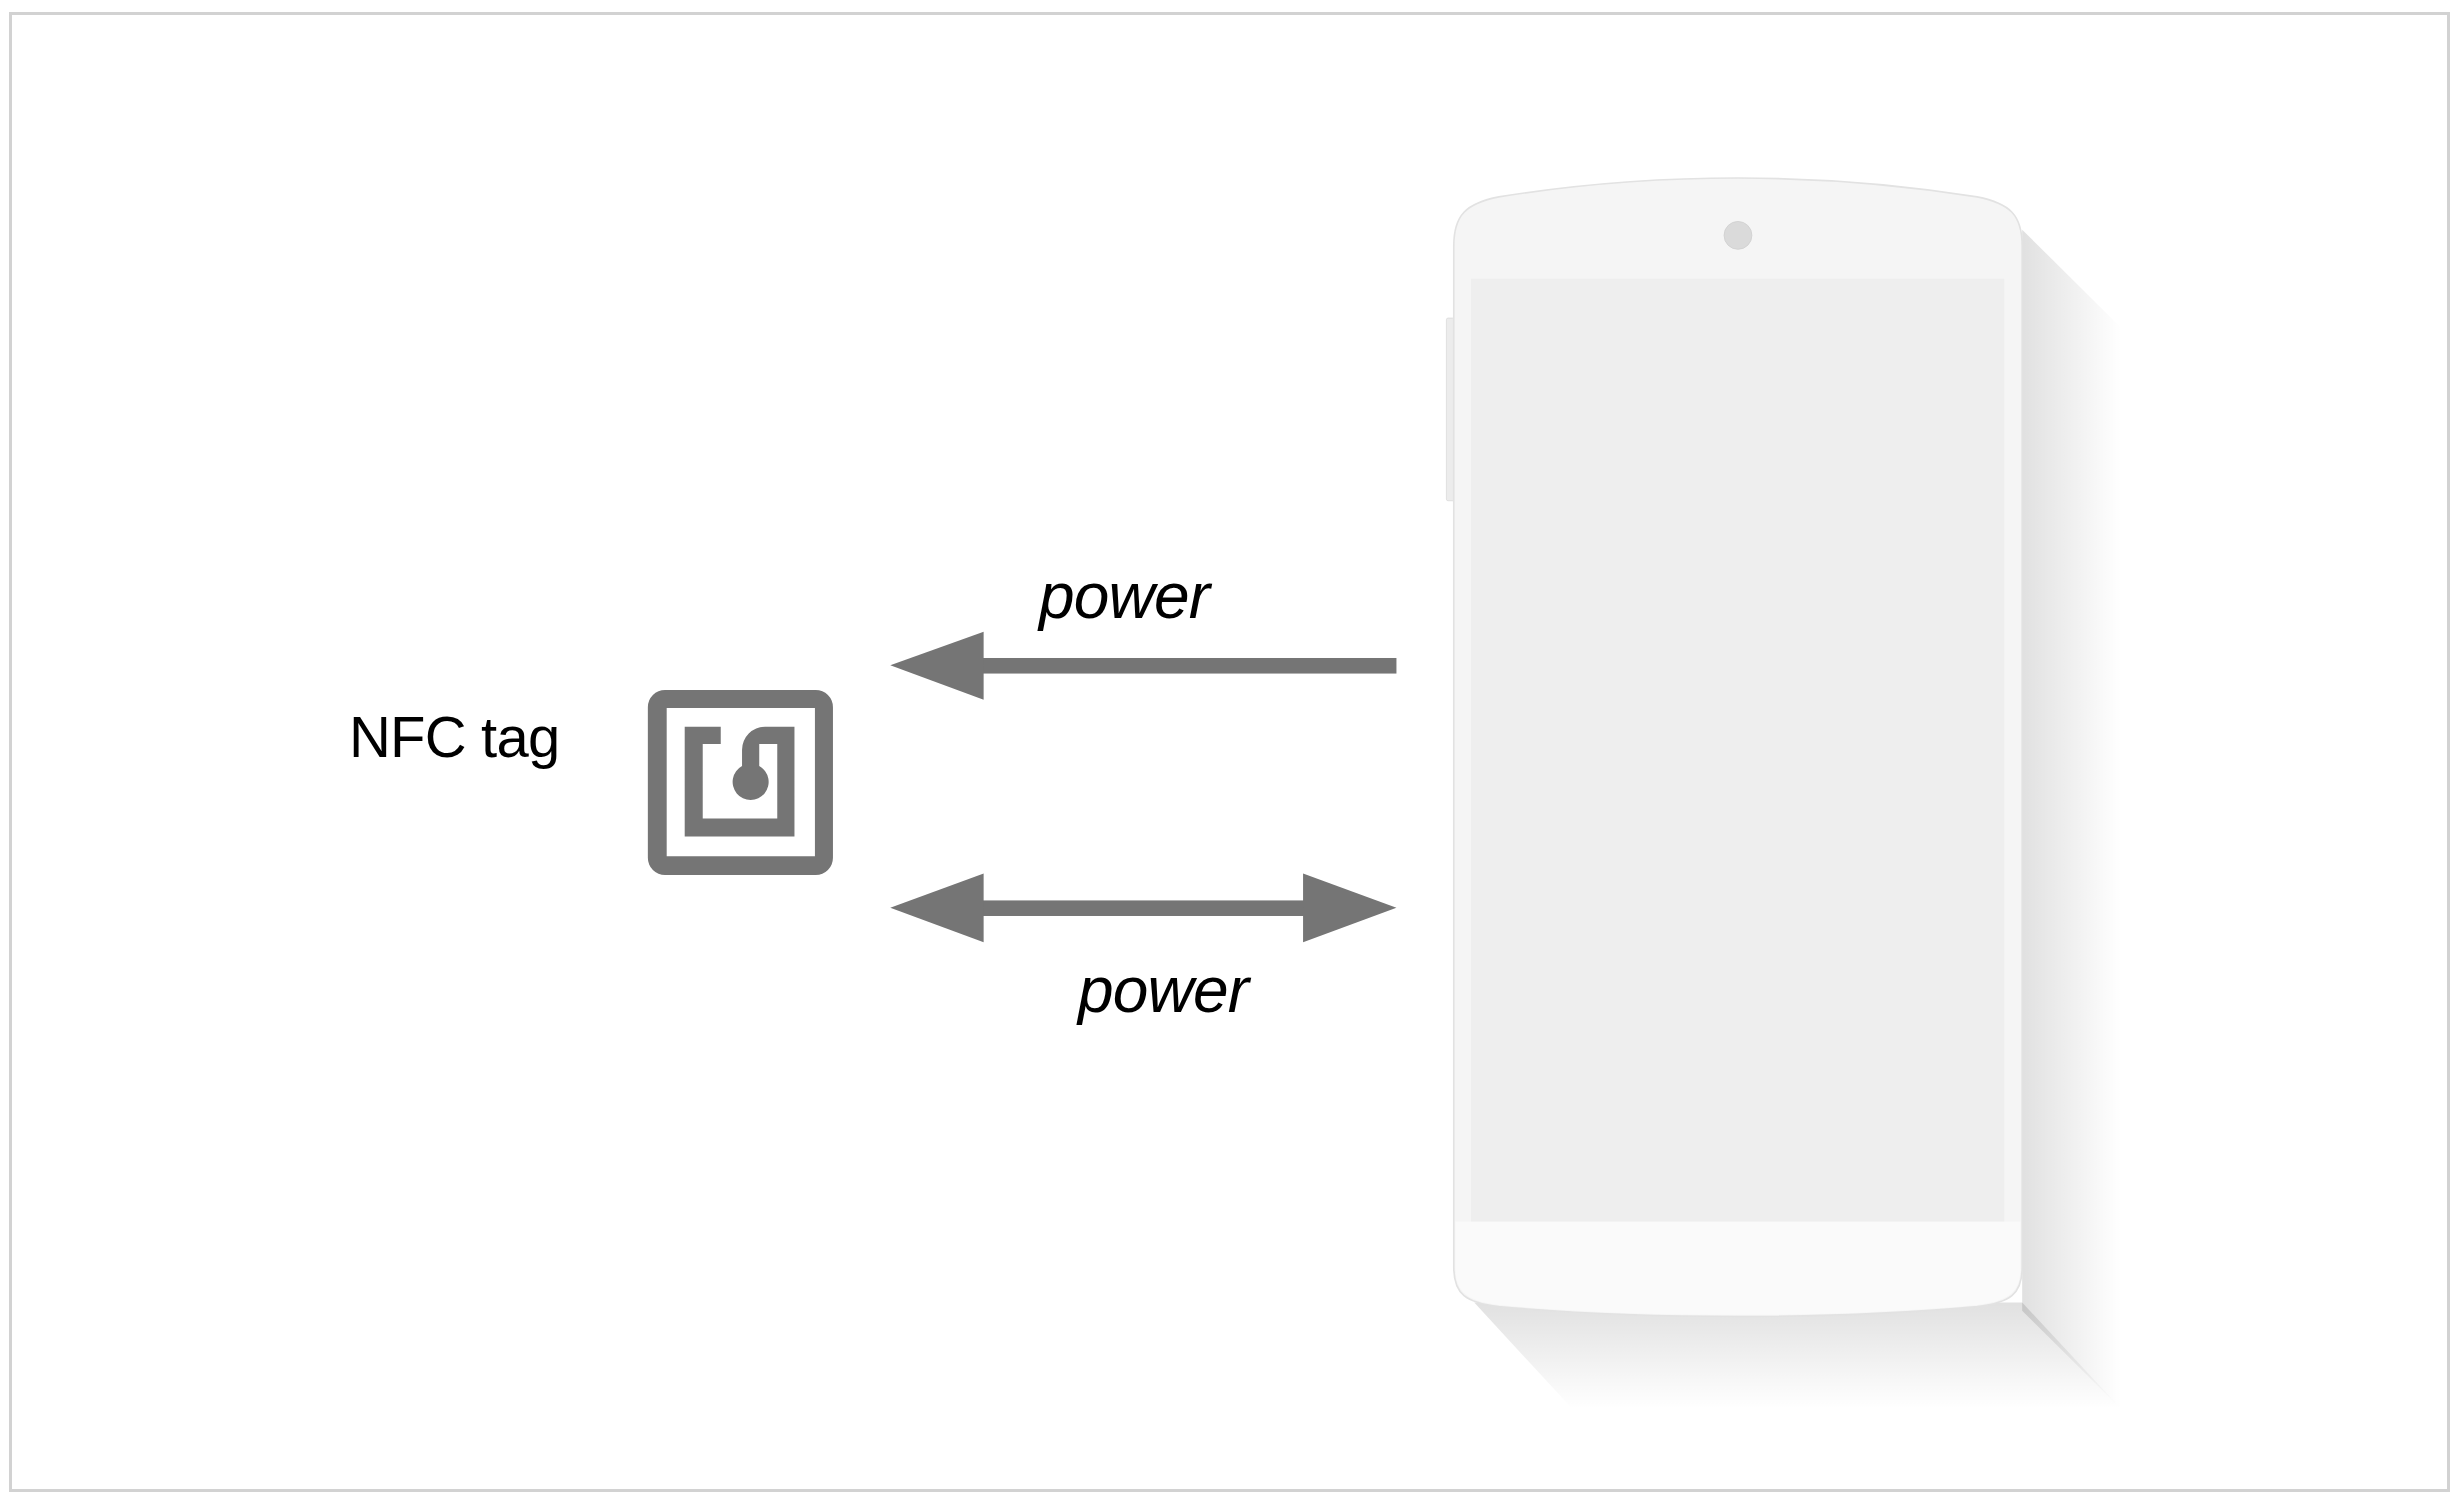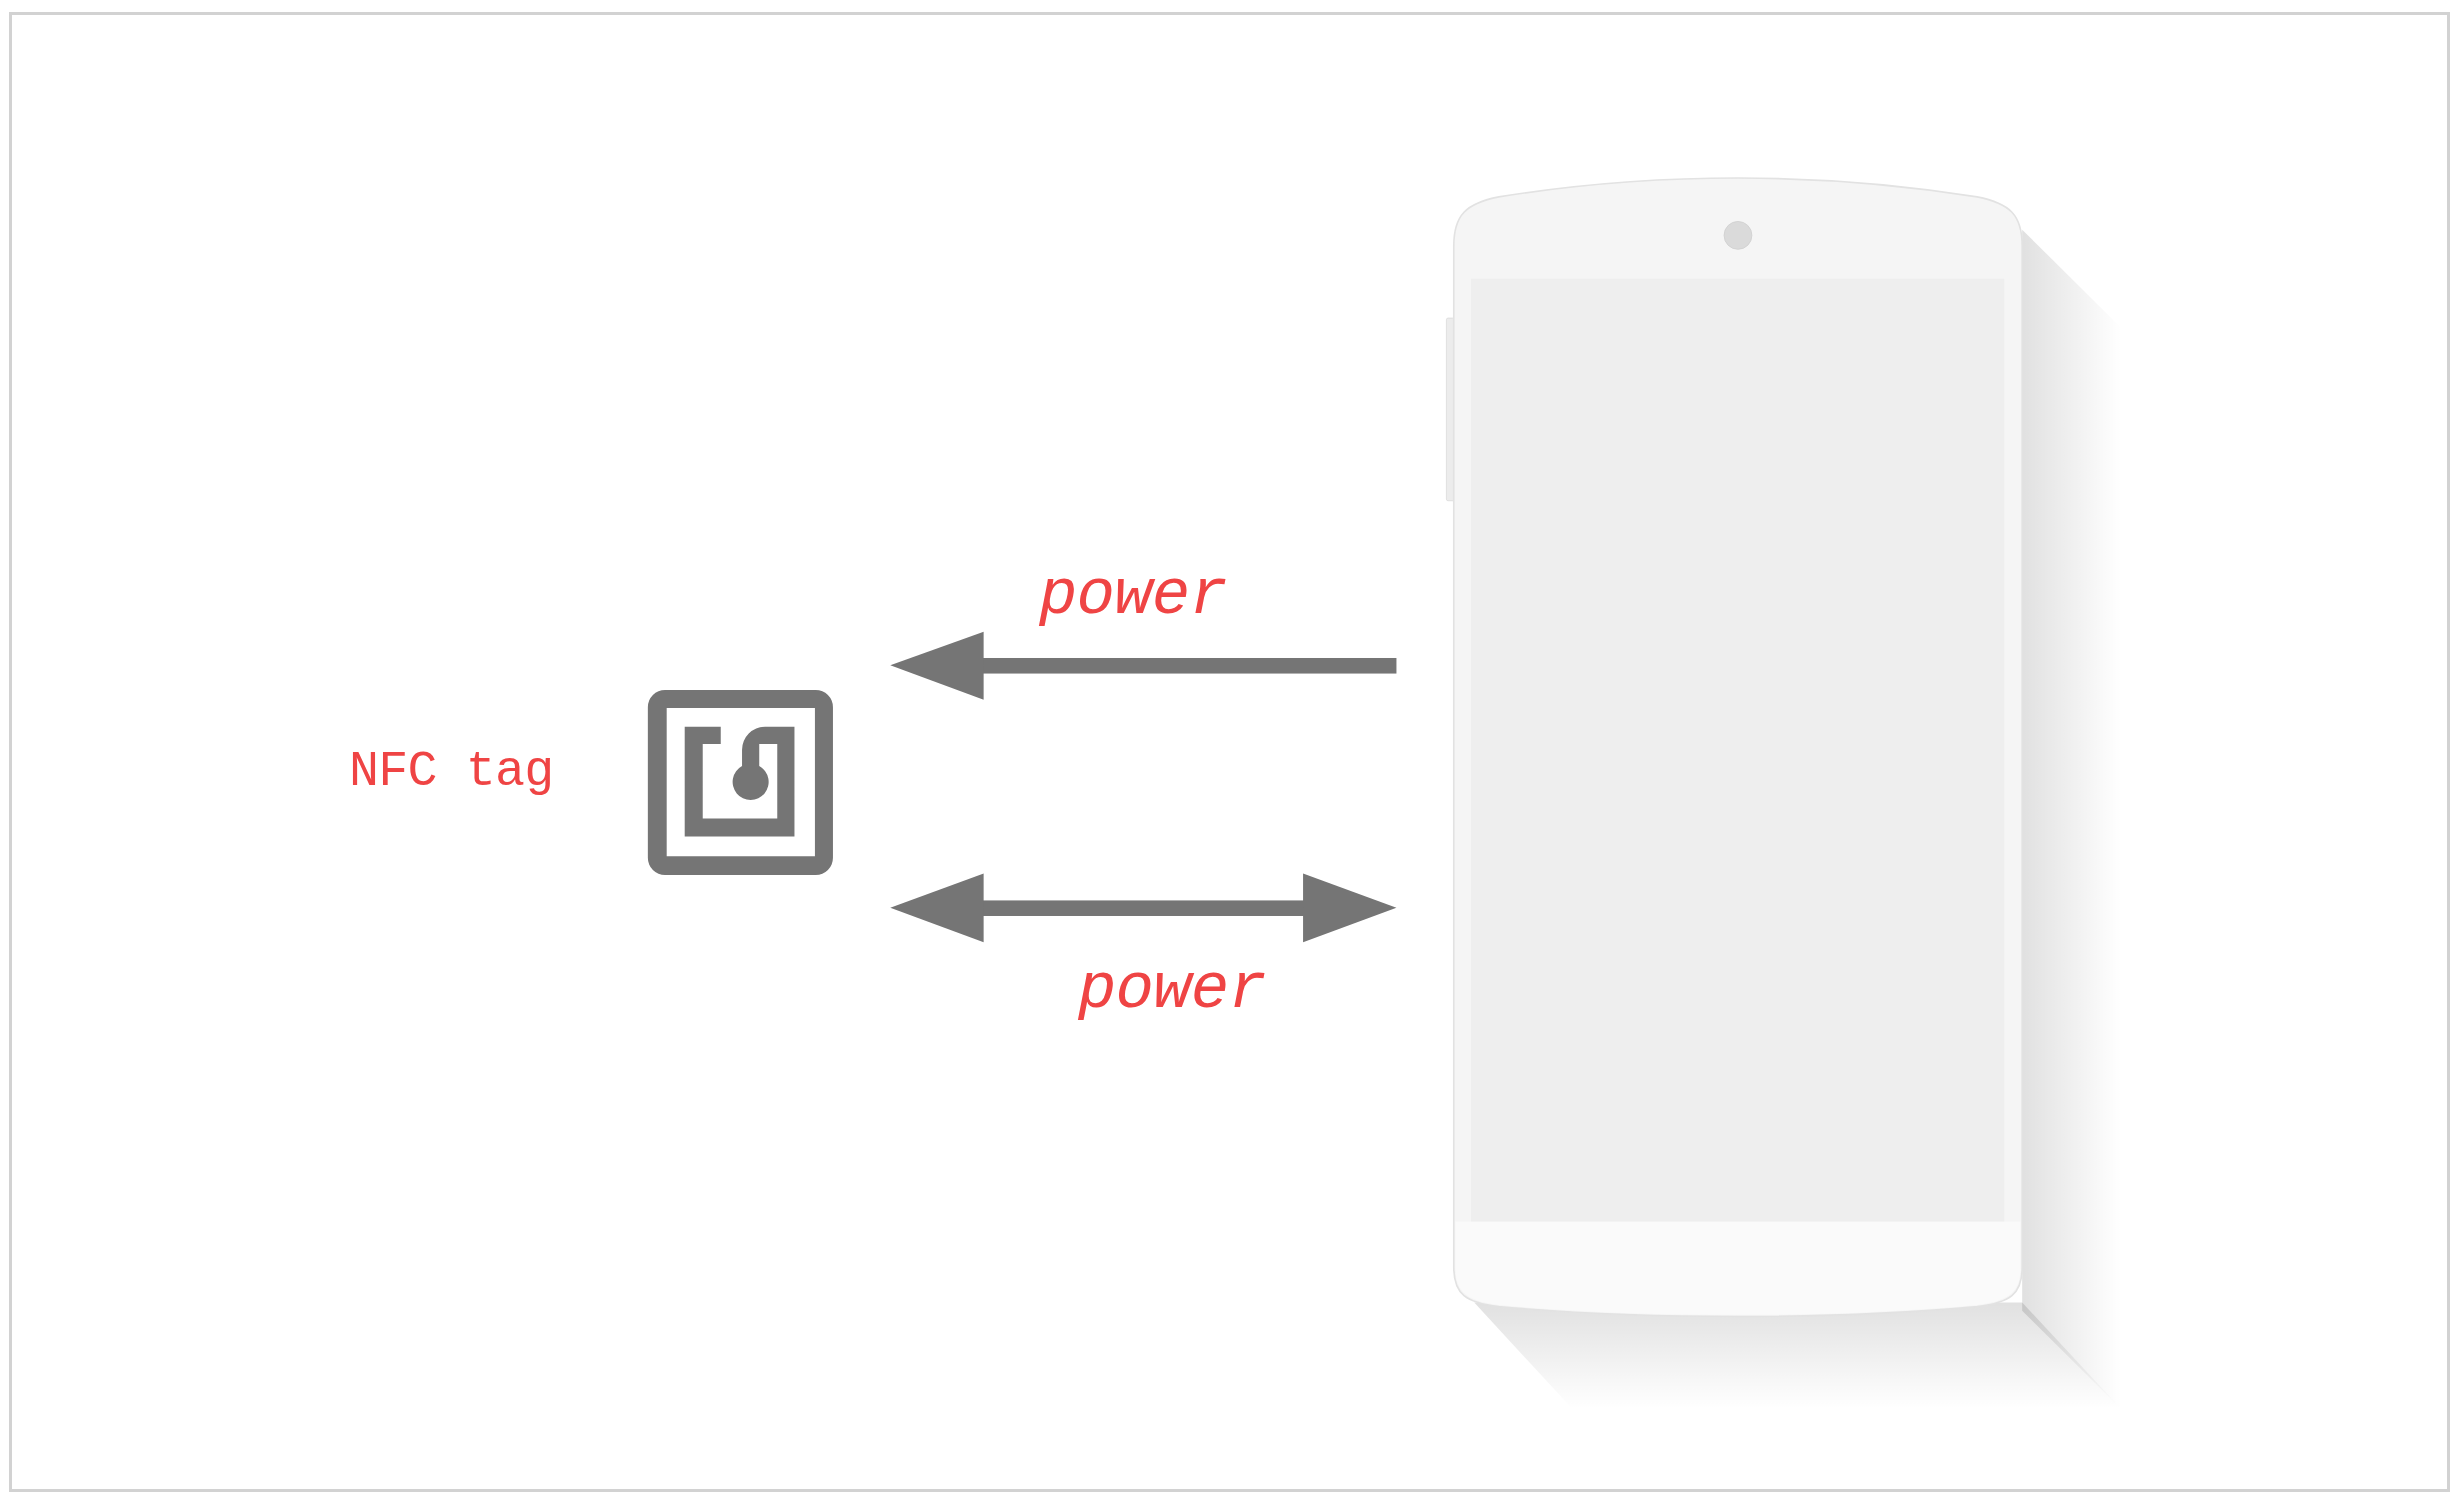--- a/index.html
+++ b/index.html
@@ -2,24 +2,24 @@
 <html style="font-size:13px"><head>
 <meta charset="utf-8">
 <style>
   html, body { margin: 0; padding: 0; background: #ffffff; }
   body { width: 2462px; height: 1506px; position: relative; overflow: hidden; }
   .frame {
     position: absolute; left: 9px; top: 11.5px; width: 2435px; height: 1474px;
     border: 3.3px solid #d2d2d2; background: #ffffff;
   }
   .label {
-    position: absolute; color: #ef4444; white-space: nowrap; line-height: 1;
-    font-family: Liberation Mono, monospace;
+    position: absolute; color: #000000; white-space: nowrap; line-height: 1;
+    font-family: Liberation Sans, sans-serif;
   }
-  .nfc-label { left: 349px; top: 747px; font-size: 50px; letter-spacing: -0.8px; }
+  .nfc-label { left: 349px; top: 708px; font-size: 58px; letter-spacing: -0.8px; }
   .power-label { left: 1039px; top: 564px; font-size: 64px; font-style: italic; letter-spacing: -0.8px; }
   .data-label { left: 1078px; top: 958px; font-size: 64px; font-style: italic; letter-spacing: -0.8px; }
   svg { position: absolute; left: 0; top: 0; }
 </style>
 </head>
 <body>
 
 <div class="frame"></div>
 
 <svg width="2462" height="1506" viewBox="0 0 3006 1838">

